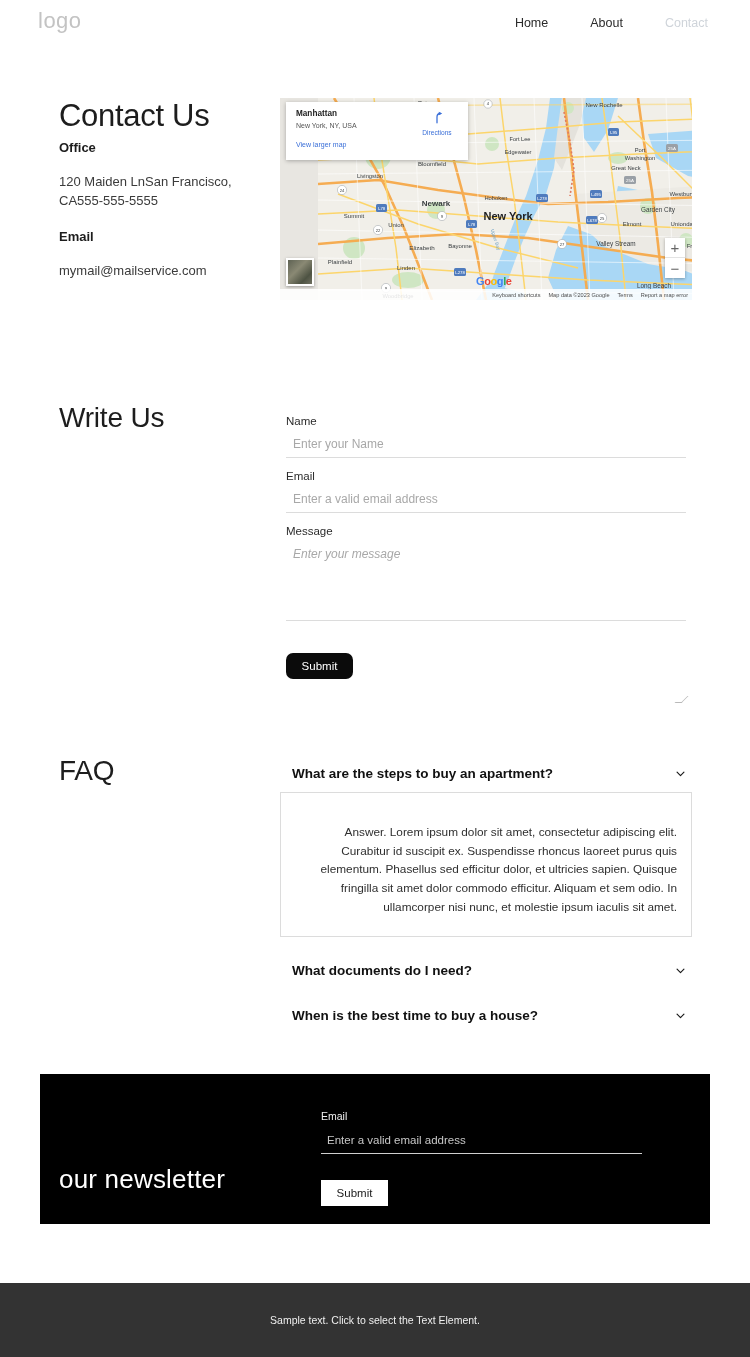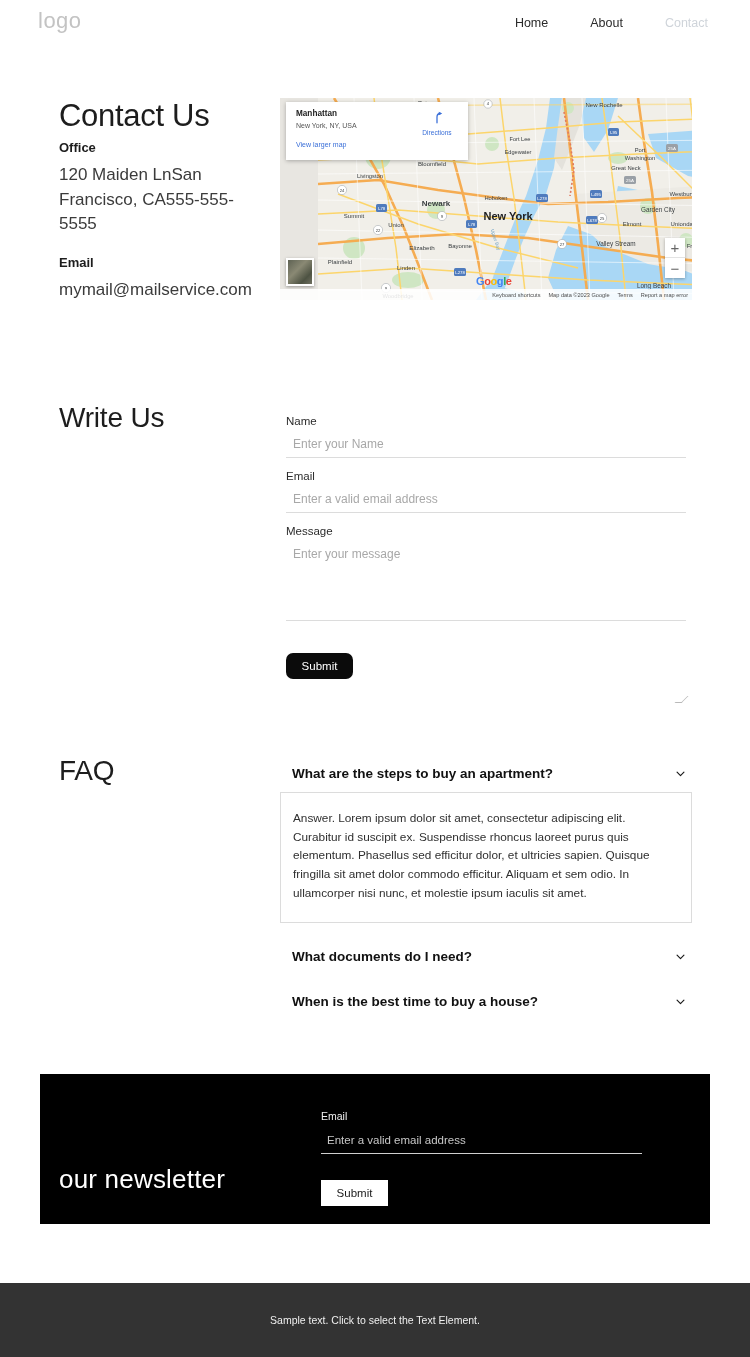--- a/index.html
+++ b/index.html
@@ -26,21 +26,21 @@
   .nav a { font-size: 12.5px; text-decoration: none; color: #2a2a2a; }
   .nav a.muted { color: #cfd4da; }
 
   
   .contact-head {
     position: absolute; left: 59px; top: 98px;
     font-size: 31px; font-weight: 300; letter-spacing: -0.3px; color: #1d1d1d;
   }
   .contact-info { position: absolute; left: 59px; top: 140px; width: 200px; }
   .ci-label { font-size: 13px; font-weight: 700; color: #1d1d1d; margin-top: 0; }
-  .ci-text { font-size: 17px; color: #3b3b3b; line-height: 1.45; margin-top: 8px; }
+  .ci-text { font-size: 13px; color: #3b3b3b; line-height: 1.45; margin-top: 18px; }
   .ci-gap { height: 18px; }
 
   
   .map-wrap {
     position: absolute; left: 280px; top: 98px;
     width: 412px; height: 202px; overflow: hidden; background: #e8e6e1;
   }
   .map-canvas { position: absolute; inset: 0; margin-left: 38px; }
   .map-canvas svg { display: block; }
   .map-card {
@@ -92,21 +92,21 @@
   .f-line {
     width: 400px; border: 0; border-bottom: 1px solid #dcdcdc;
     font-size: 12px; color: #a8a8a8; padding: 4px 0 6px 7px; background: transparent;
     font-family: "Liberation Sans", sans-serif; outline: none;
   }
   .f-line::placeholder { color: #a8a8a8; }
   .f-group { margin-bottom: 12px; }
   .f-area {
     width: 400px; height: 78px; resize: none; border: 0; border-bottom: 1px solid #dcdcdc;
     font-size: 12px; color: #a8a8a8; padding: 4px 0 6px 7px; background: transparent;
-    font-family: "Liberation Sans", sans-serif; outline: none;
+    font-family: "Liberation Sans", sans-serif; outline: none; font-style: italic;
   }
   .f-area::placeholder { color: #a8a8a8; }
   .resize-grip {
     position: absolute; right: 1px; top: 171px; width: 7px; height: 7px;
     border-right: 1px solid #b9b9b9; border-bottom: 1px solid #b9b9b9;
     transform: skewX(-45deg);
   }
   .btn-dark {
     margin-top: 16px; background: #0b0b0b; color: #ffffff; border: 0;
     border-radius: 7px; width: 67px; height: 26px; font-size: 11.5px;
@@ -118,22 +118,22 @@
     position: absolute; left: 59px; top: 755px;
     font-size: 28px; font-weight: 300; color: #1d1d1d; letter-spacing: -0.2px;
   }
   .faq { position: absolute; left: 280px; top: 758px; width: 412px; }
   .faq-q {
     display: flex; align-items: center; justify-content: space-between;
     font-size: 13.5px; font-weight: 700; color: #111; padding: 8px 6px 8px 12px;
   }
   .chev { width: 11px; height: 11px; display: block; }
   .faq-a {
-    border: 1px solid #dcdcdc; padding: 16px 14px 20px 12px;
-    font-size: 11.8px; line-height: 1.58; color: #2f2f2f; margin: 3px 0 6px 0;
+    border: 1px solid #dcdcdc; padding: 30px 14px 20px 12px;
+    font-size: 11.8px; line-height: 1.58; color: #2f2f2f; margin: 3px 0 6px 0; text-align: right;
   }
   .faq-q2 { margin-top: 18px; text-align: right; }
   .faq-q3 { margin-top: 14px; }
 
   
   .news {
     position: absolute; left: 40px; top: 1074px; width: 670px; height: 150px;
     background: #000000;
   }
   .news-title {

